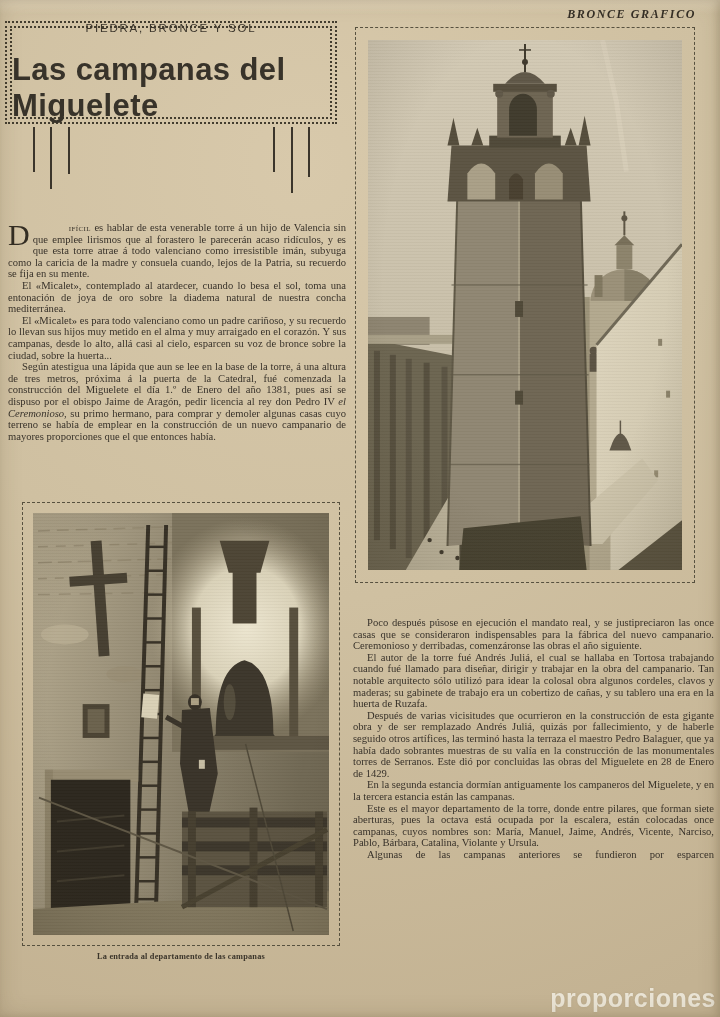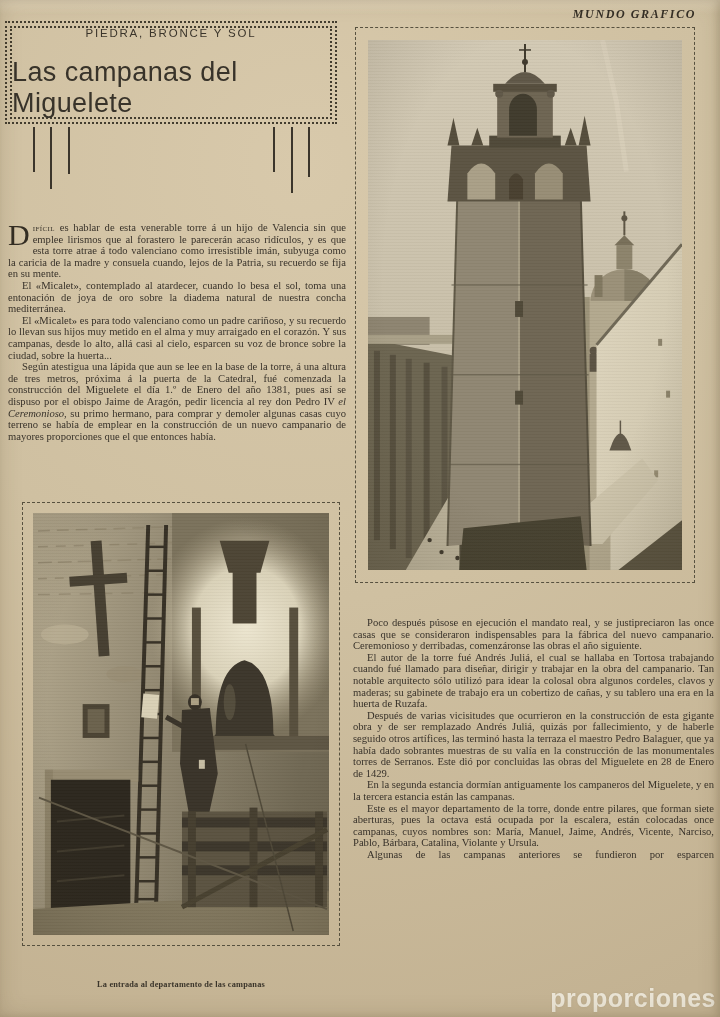--- a/index.html
+++ b/index.html
@@ -13,58 +13,58 @@
   .page::after{content:"";position:absolute;inset:0;pointer-events:none;
     box-shadow:inset 0 0 22px rgba(70,55,30,.18), inset -3px 0 6px rgba(70,55,30,.14);}
   .masthead{position:absolute;top:7px;right:24px;font-family:"Liberation Serif",serif;
     font-style:italic;font-weight:700;font-size:12px;letter-spacing:1.6px;color:#352f26;}
   
   .title-box{position:absolute;left:5px;top:21px;width:332px;height:103px;
     border:2px dotted #433d2f;box-sizing:border-box;padding:3px;}
   .title-box-inner{width:100%;height:100%;border:2px dotted #433d2f;box-sizing:border-box;
     display:flex;flex-direction:column;justify-content:center;align-items:center;gap:18px;}
   .kicker{font-family:"Liberation Sans",sans-serif;font-size:11.5px;letter-spacing:1.8px;color:#3b352b;}
-  .headline{font-family:"Liberation Sans",sans-serif;font-size:27px;letter-spacing:.4px;
-    font-weight:400;color:#38332a;}
+  .headline{font-family:"Liberation Sans",sans-serif;font-size:31px;letter-spacing:.4px;
+    font-weight:700;color:#38332a;}
   .hang-line{position:absolute;top:127px;width:2px;background:#3b352b;}
   
   .col{position:absolute;text-align:justify;}
   .col p{margin:0;font-size:10.6px;line-height:11.6px;text-indent:14px;
     text-align:justify;hyphens:auto;-webkit-hyphens:auto;color:#38322a;}
   .col p.no-indent{text-indent:0;}
   .col p.cont-line{text-align-last:justify;}
   .col-left{left:8px;top:222px;width:338px;}
   .col-right{left:353px;top:617px;width:361px;}
   .dropcap{float:left;font-size:30px;line-height:23px;padding:1px 3px 0 0;color:#332d23;}
-  .smallcaps{font-variant:small-caps;letter-spacing:.4px;}
+  .smallcaps{font-variant:small-caps;letter-spacing:.4px;margin-left:36px;}
   
   .photo-frame{position:absolute;border:1px dashed #57513f;box-sizing:border-box;}
   .photo-right-frame{left:355px;top:27px;width:340px;height:556px;}
   .photo-left-frame{left:22px;top:502px;width:318px;height:444px;}
   .photo{position:absolute;overflow:hidden;}
   .photo-right-frame .photo{inset:12px;}
   .photo-left-frame .photo{inset:10px;}
   .photo svg{display:block;width:100%;height:100%;}
   .photo::after{content:"";position:absolute;inset:0;pointer-events:none;
     background:repeating-linear-gradient(0deg, rgba(60,50,30,.035) 0 1px, rgba(255,255,250,.02) 1px 3px);}
   .caption{position:absolute;text-align:center;font-weight:700;font-size:8.3px;
     letter-spacing:.2px;color:#3a342a;white-space:nowrap;}
   .caption-right{left:355px;top:589px;width:340px;}
-  .caption-left{left:22px;top:952px;width:318px;margin-top:28px;}
+  .caption-left{left:22px;top:952px;width:318px;}
   
   .watermark{position:absolute;right:4px;bottom:4px;font-family:"Liberation Sans",sans-serif;
     font-weight:700;font-size:25px;letter-spacing:.5px;color:rgba(245,241,231,.82);
     text-shadow:0 0 2px rgba(150,138,110,.35);}
 </style>
 </head>
 <body>
 
 <div class="page">
 
-  <div class="masthead">MUNDO GRAFICO</div>
+  <div class="masthead">BRONCE GRAFICO</div>
 
   <div class="title-box">
     <div class="title-box-inner">
       <div class="kicker">PIEDRA, BRONCE Y SOL</div>
       <div class="headline">Las campanas del Miguelete</div>
     </div>
   </div>
 
   <div class="hang-line" style="left:33px;height:45px;"></div>
   <div class="hang-line" style="left:50px;height:62px;"></div>

